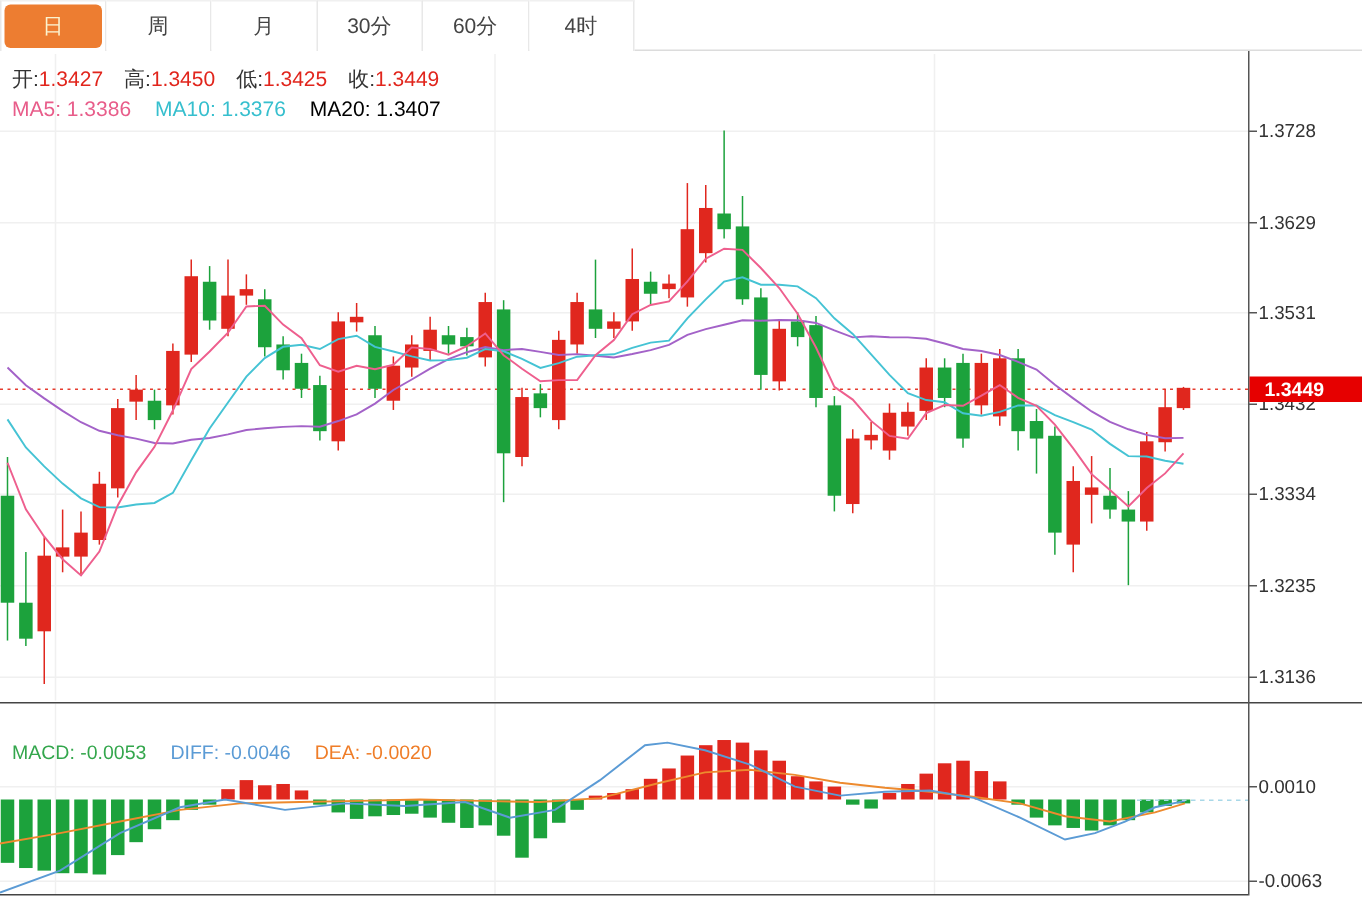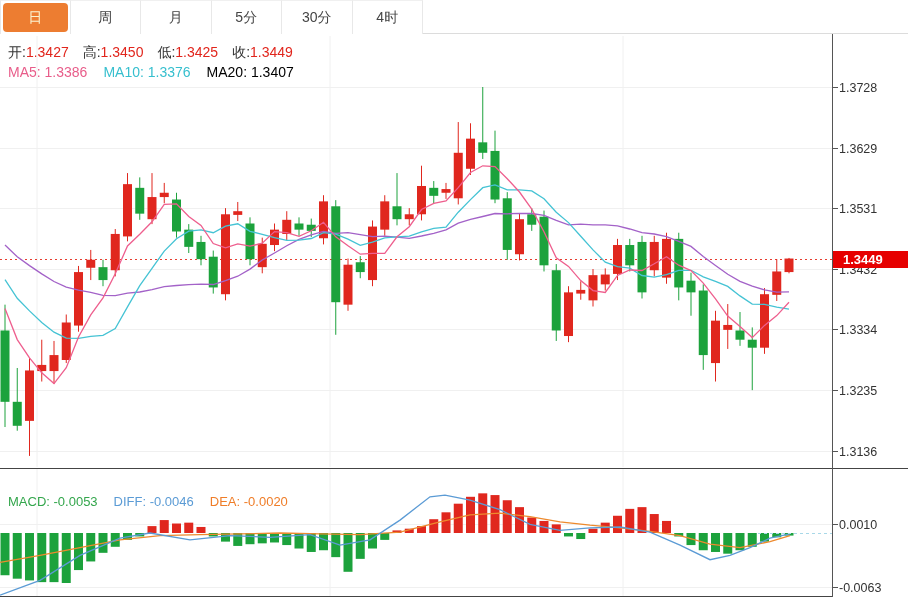--- a/index.html
+++ b/index.html
@@ -35,24 +35,24 @@
       <div class="tab active">
         <span class="pill">日</span>
       </div>
       <div class="tab">
         <span>周</span>
       </div>
       <div class="tab">
         <span>月</span>
       </div>
       <div class="tab">
-        <span>5分</span>
-      </div>
-      <div class="tab">
         <span>30分</span>
+      </div>
+      <div class="tab">
+        <span>60分</span>
       </div>
       <div class="tab">
         <span>4时</span>
       </div>
     </div>
 
   <div class="overlay price-line">
     <span>开:</span><span class="v">1.3427</span><span>高:</span><span class="v">1.3450</span><span>低:</span><span class="v">1.3425</span><span>收:</span><span class="v">1.3449</span>
   </div>
 

